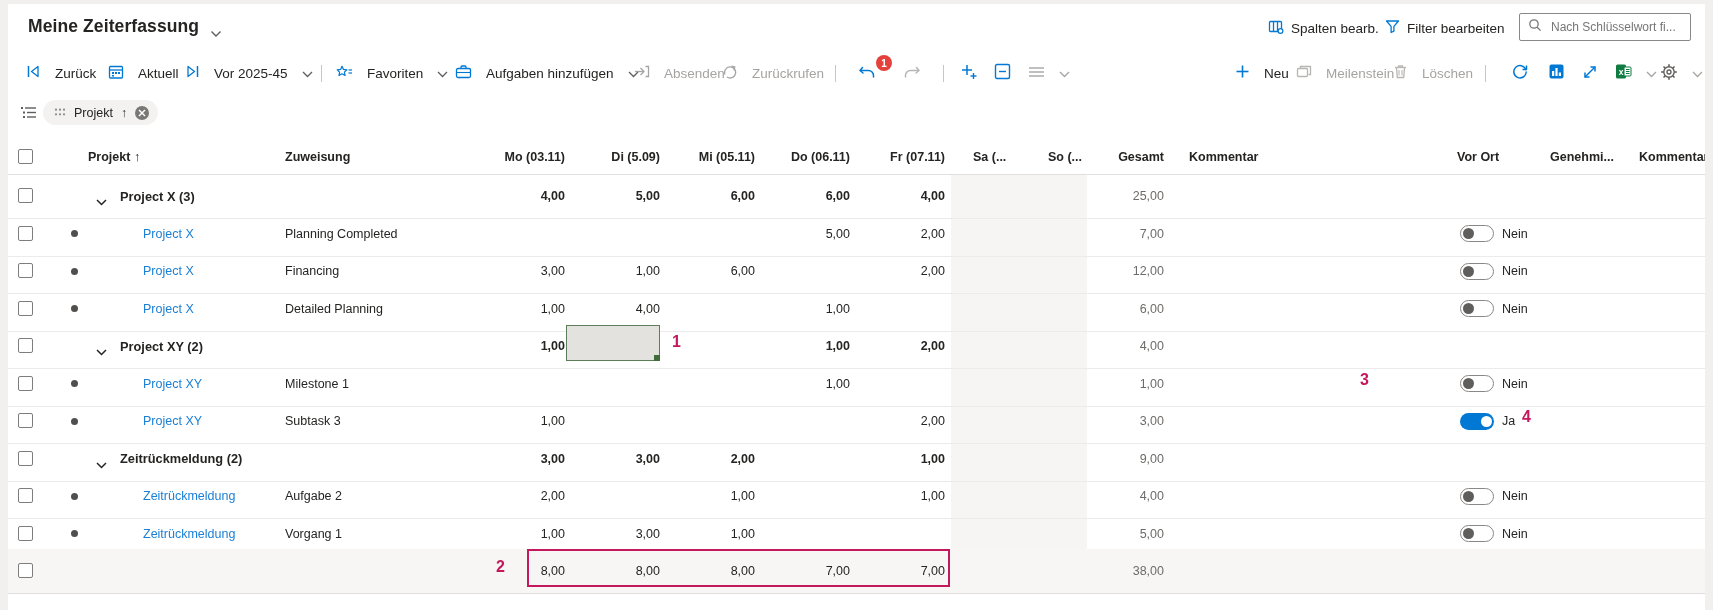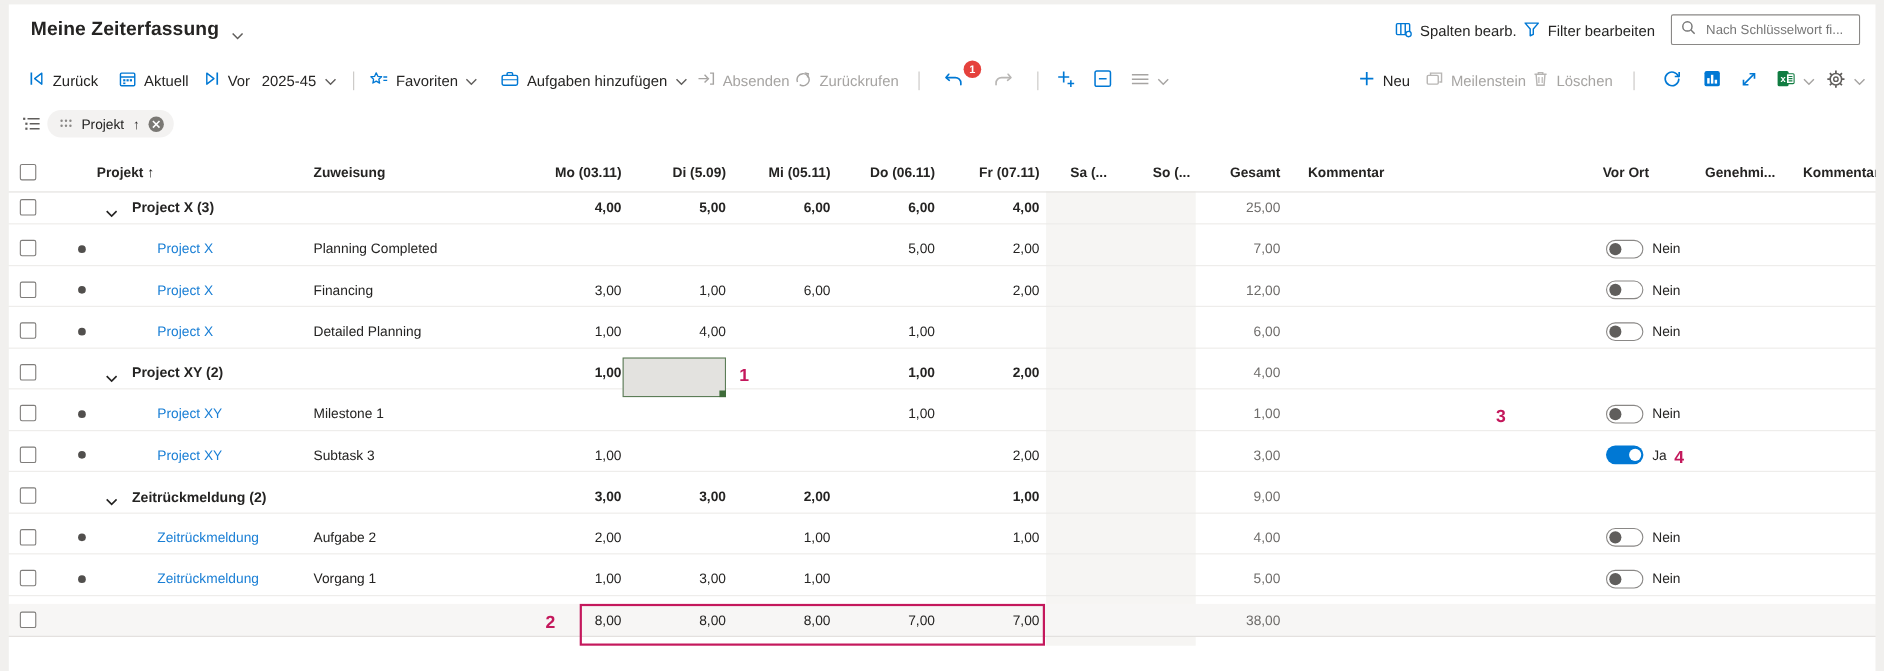--- a/index.html
+++ b/index.html
@@ -14,41 +14,41 @@
   .titlebar{position:absolute;left:8px;right:8px;top:4px;height:48px;}
   .page-title{position:absolute;left:20px;top:12px;font-size:17.5px;font-weight:700;letter-spacing:.1px;}
   .title-chev{position:absolute;left:202px;top:20px;}
   .tb-btn{position:absolute;top:0;height:48px;display:flex;align-items:center;gap:7px;font-size:13.5px;color:#252423;cursor:default;}
   .searchbox{position:absolute;left:1511px;top:9px;width:172px;height:28px;border:1px solid #8a8886;border-radius:2px;background:#fff;display:flex;align-items:center;padding:0 8px;box-sizing:border-box;gap:7px;}
   .searchbox input{border:none;outline:none;flex:1;font-size:12px;font-family:inherit;color:#252423;min-width:0;background:transparent;}
   .searchbox input::placeholder{color:#767676;}
 
   
   .toolbar{position:absolute;left:8px;right:8px;top:52px;height:42px;}
-  .titem{position:absolute;top:0;height:42px;display:flex;align-items:center;gap:7px;font-size:13.5px;white-space:nowrap;}
+  .titem{position:absolute;top:0;height:42px;display:flex;align-items:center;gap:14px;font-size:13.5px;white-space:nowrap;}
   .titem.disabled{color:#a6a4a2;}
   .tdivider{position:absolute;top:13px;width:1px;height:17px;background:#c8c6c4;}
   .badge{position:absolute;left:868px;top:3px;width:16px;height:16px;border-radius:50%;background:#e5413c;color:#fff;font-size:10px;font-weight:700;display:flex;align-items:center;justify-content:center;z-index:2;}
   .chev{display:inline-block;}
 
   
   .chiprow{position:absolute;left:8px;right:8px;top:96px;height:34px;}
   .groupby-icon{position:absolute;left:12px;top:9px;}
   .chip{position:absolute;left:35px;top:4px;height:25px;border-radius:13px;background:#f3f2f1;display:flex;align-items:center;padding:0 9px 0 11px;gap:8px;font-size:12.5px;}
   .chip-close{width:14px;height:14px;border-radius:50%;background:#7a7874;display:flex;align-items:center;justify-content:center;}
 
   
   .grid{position:absolute;left:0;right:0;top:140px;height:450px;background:#fff;}
   .weekend-band{position:absolute;left:951px;top:34px;width:136px;height:413px;background:#f6f5f3;z-index:0;}
   .ghead{position:absolute;left:0;top:0;width:1713px;height:34px;border-bottom:1px solid #e1dfdd;z-index:1;}
   .gcell{position:absolute;top:0;height:100%;display:flex;align-items:center;font-size:12.5px;white-space:nowrap;}
   .gcell.num{justify-content:flex-end;}
   .ghead .gcell{font-weight:600;font-size:12.5px;color:#252423;}
   .rows{position:absolute;left:0;top:34px;width:1713px;z-index:1;}
-  .row{position:absolute;left:0;width:1713px;height:30px;border-bottom:1px solid #edebe9;box-sizing:border-box;}
+  .row{position:absolute;left:0;width:1713px;height:45px;border-bottom:1px solid #edebe9;box-sizing:border-box;}
   .row.totals{background:#f7f6f5;border-bottom:1px solid #e1dfdd;}
   .checkbox{position:absolute;left:18px;top:50%;margin-top:-8px;width:15px;height:15px;border:1px solid #7f7d7b;border-radius:2px;background:#fff;box-sizing:border-box;}
   .bullet{position:absolute;left:71px;top:50%;margin-top:-3.5px;width:7px;height:7px;border-radius:50%;background:#514f4d;}
   .grp-chev{position:absolute;left:96px;top:50%;margin-top:-4px;}
   .grp-label{position:absolute;left:120px;top:0;height:100%;display:flex;align-items:center;font-size:12.8px;font-weight:700;}
   .plink{position:absolute;left:143px;top:0;height:100%;display:flex;align-items:center;font-size:12.5px;color:#1a7fd5;cursor:pointer;}
   .taskname{position:absolute;left:285px;top:0;height:100%;display:flex;align-items:center;font-size:12.5px;}
   .dayval{font-size:12.5px;color:#252423;}
   .grp .dayval{font-weight:700;}
   .gesamt{color:#6e6c6a;}

